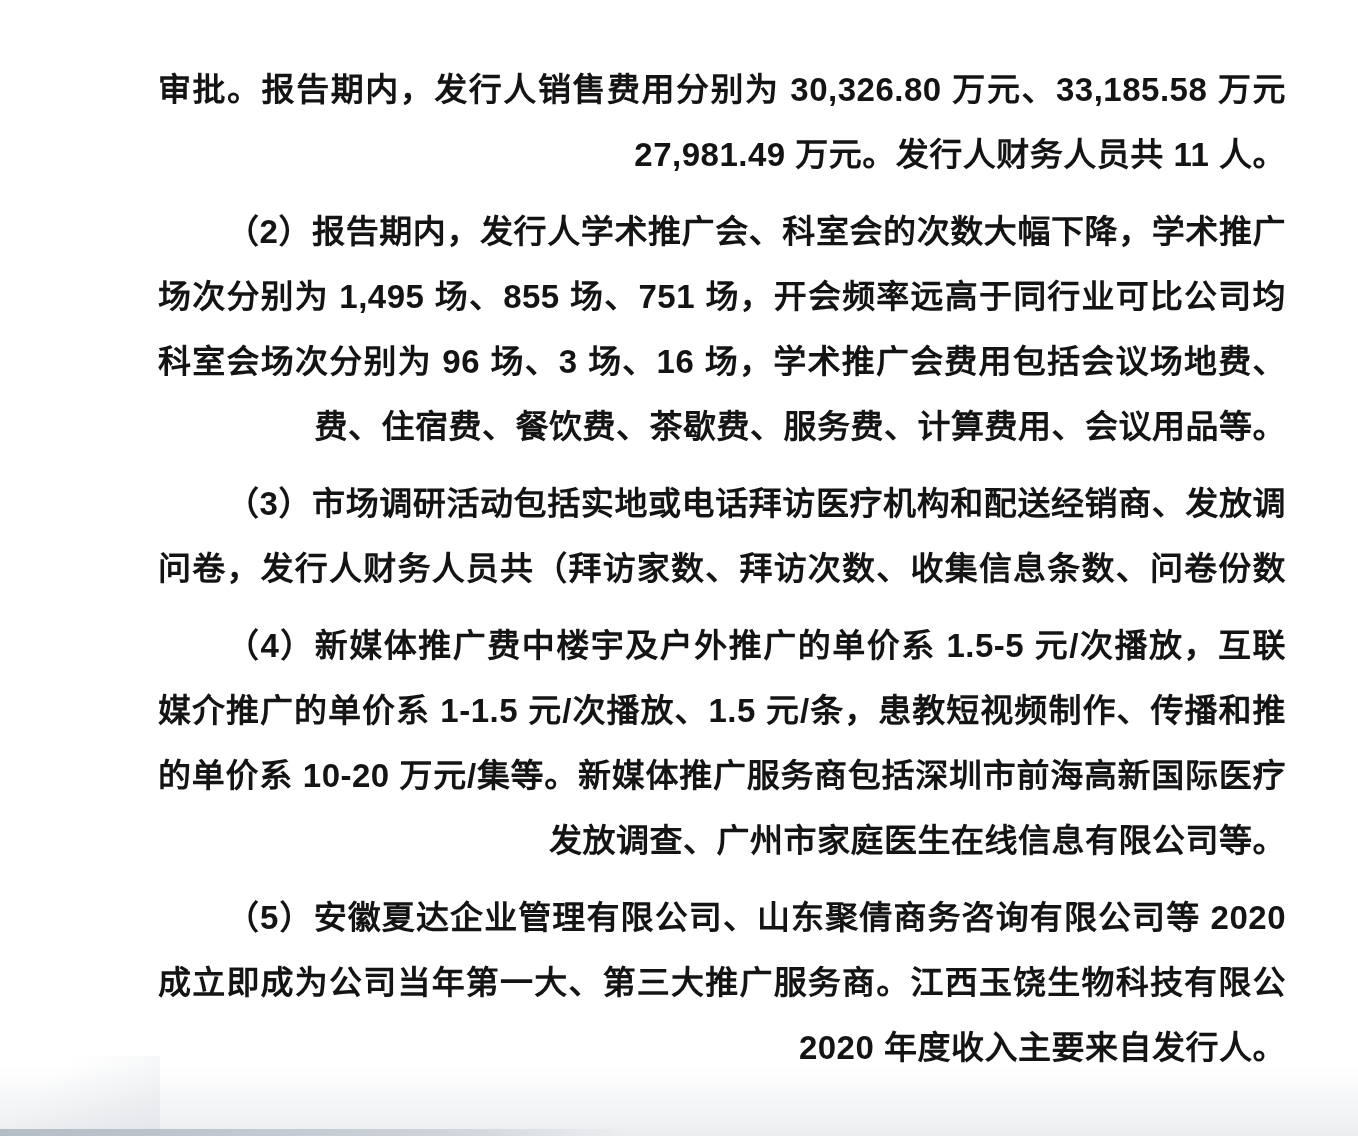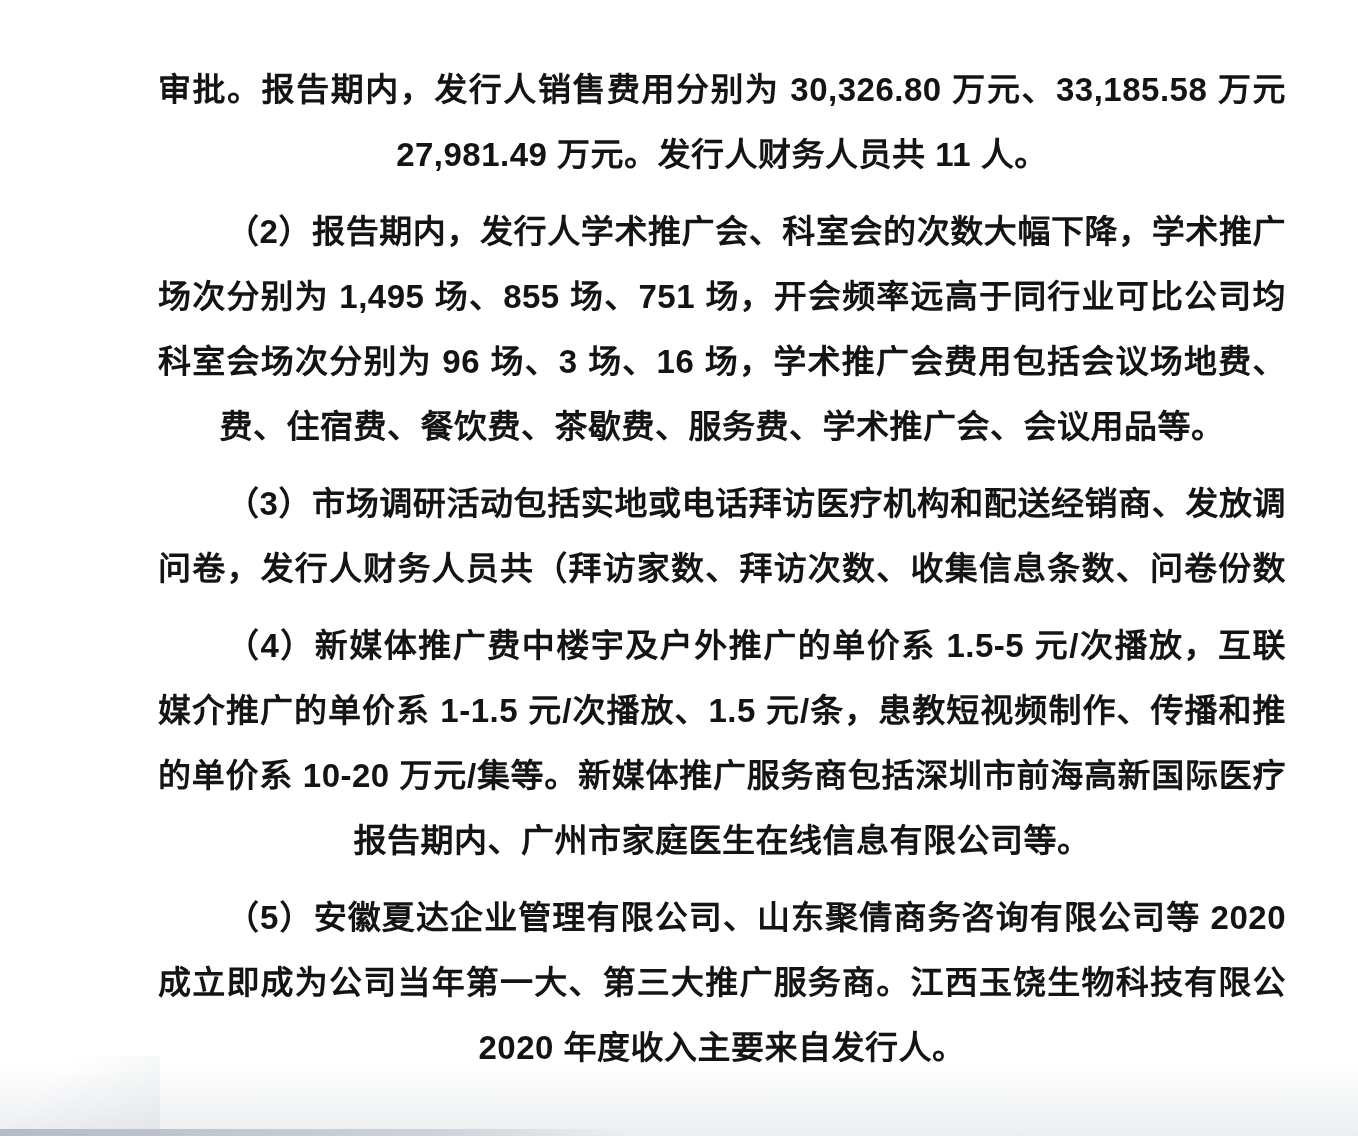--- a/index.html
+++ b/index.html
@@ -24,21 +24,21 @@
     font-weight: bold;
     letter-spacing: 0.5px;
   }
   .paragraph {
     margin: 0 0 12px 0;
   }
   .line {
     height: 65px;
     line-height: 65px;
     white-space: nowrap;
-    text-align: center;
+    text-align: right;
   }
   
   .line.fill {
     white-space: normal;
     text-align: justify;
     text-align-last: justify;
     text-justify: inter-character;
     overflow: hidden;
   }
   
@@ -81,33 +81,33 @@
 
   <div class="paragraph">
     <div class="line fill">审批。报告期内，发行人销售费用分别为 30,326.80 万元、33,185.58 万元和</div>
     <div class="line">27,981.49 万元。发行人财务人员共 11 人。</div>
   </div>
 
   <div class="paragraph">
     <div class="line fill indent">（2）报告期内，发行人学术推广会、科室会的次数大幅下降，学术推广会</div>
     <div class="line fill">场次分别为 1,495 场、855 场、751 场，开会频率远高于同行业可比公司均值，</div>
     <div class="line fill">科室会场次分别为 96 场、3 场、16 场，学术推广会费用包括会议场地费、交通</div>
-    <div class="line">费、住宿费、餐饮费、茶歇费、服务费、学术推广会、会议用品等。</div>
+    <div class="line">费、住宿费、餐饮费、茶歇费、服务费、计算费用、会议用品等。</div>
   </div>
 
   <div class="paragraph">
     <div class="line fill indent">（3）市场调研活动包括实地或电话拜访医疗机构和配送经销商、发放调查</div>
     <div class="line fill">问卷，发行人财务人员共（拜访家数、拜访次数、收集信息条数、问卷份数等）</div>
   </div>
 
   <div class="paragraph">
     <div class="line fill indent">（4）新媒体推广费中楼宇及户外推广的单价系 1.5-5 元/次播放，互联网</div>
     <div class="line fill">媒介推广的单价系 1-1.5 元/次播放、1.5 元/条，患教短视频制作、传播和推广</div>
     <div class="line fill">的单价系 10-20 万元/集等。新媒体推广服务商包括深圳市前海高新国际医疗管</div>
-    <div class="line">报告期内、广州市家庭医生在线信息有限公司等。</div>
+    <div class="line">发放调查、广州市家庭医生在线信息有限公司等。</div>
   </div>
 
   <div class="paragraph">
     <div class="line fill indent">（5）安徽夏达企业管理有限公司、山东聚倩商务咨询有限公司等 2020 年</div>
     <div class="line fill">成立即成为公司当年第一大、第三大推广服务商。江西玉饶生物科技有限公司</div>
     <div class="line">2020 年度收入主要来自发行人。</div>
   </div>
 
 </div>
 

